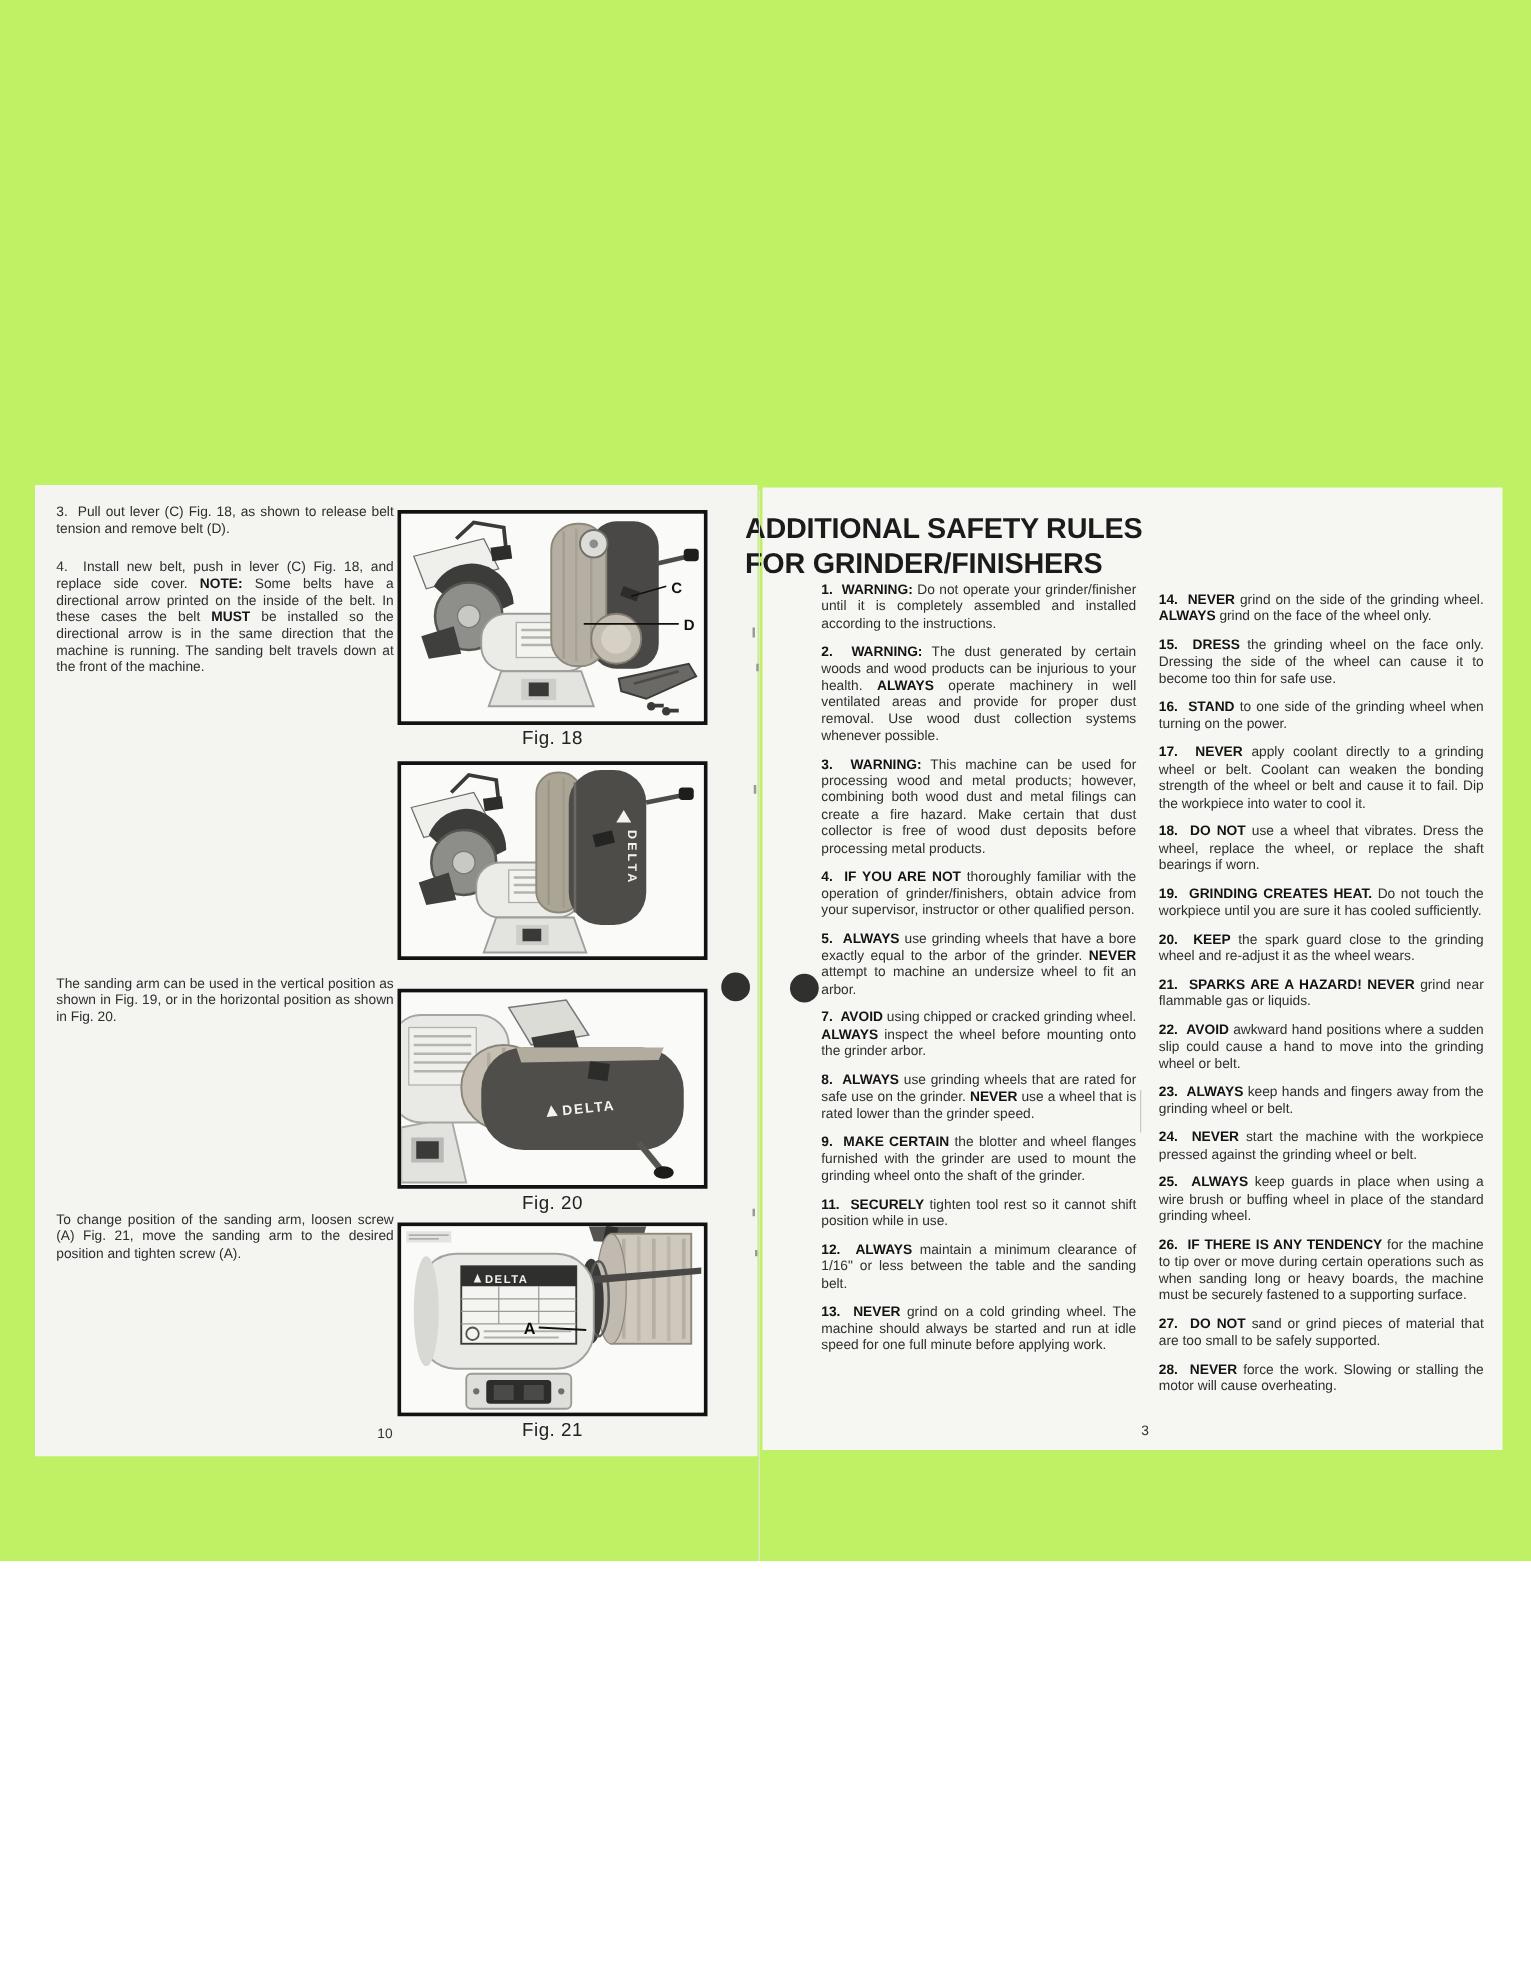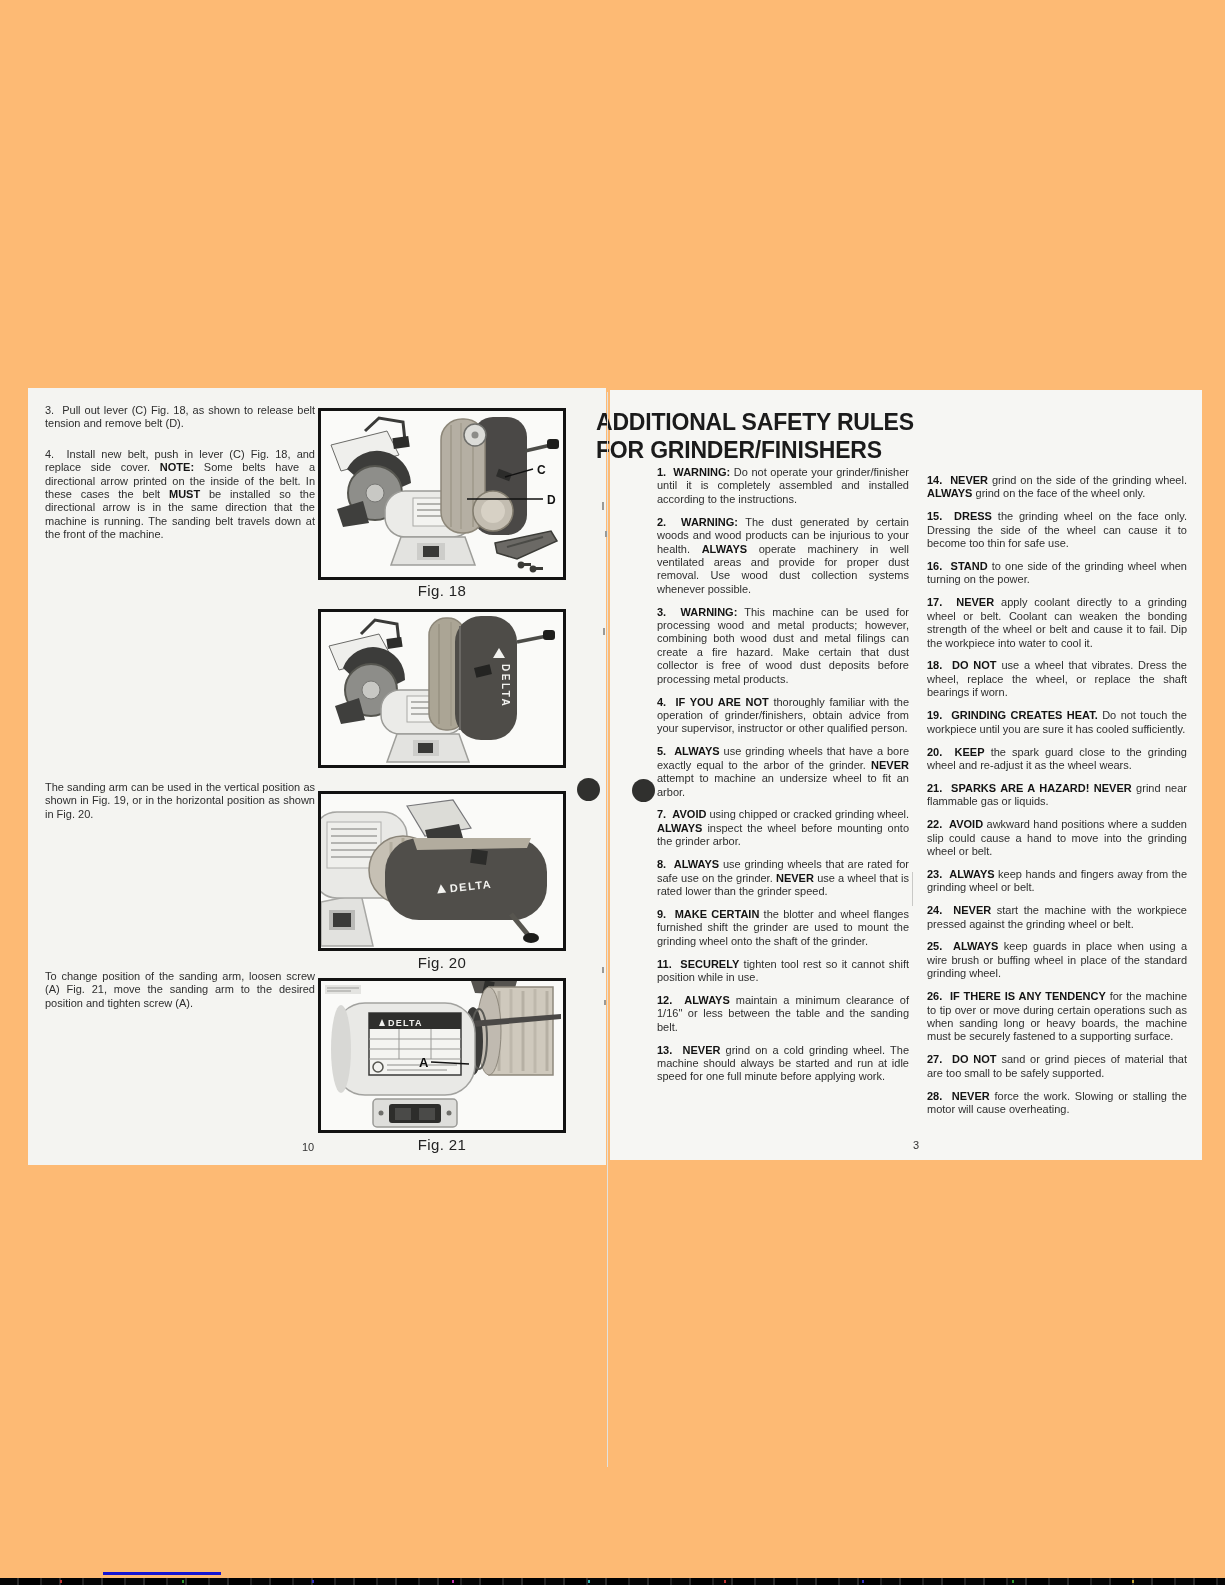--- a/index.html
+++ b/index.html
@@ -1,16 +1,16 @@
 <!DOCTYPE html>
 <html><head>
 <meta charset="utf-8">
 <style>
   html,body{margin:0;padding:0;background:#ffffff;}
-  #canvas{position:relative;width:1225px;height:1585px;background:#fdba74;overflow:hidden;
+  #canvas{position:relative;width:1225px;height:1249px;background:#bef264;overflow:hidden;
           font-family:"Liberation Sans","DejaVu Sans",sans-serif;color:#2b2b2b;}
   .pagebg{position:absolute;}
   .textcol{position:absolute;}
   .para{font-size:11px;line-height:13.4px;text-align:justify;margin:0 0 17px 0;color:#2e2e2e;}
   .para b{color:#151515;}
   .item{font-size:11px;line-height:13.4px;text-align:justify;margin:0 0 9.5px 0;color:#2e2e2e;}
   .item b{color:#131313;}
   .h1{font-weight:bold;font-size:23px;line-height:27px;letter-spacing:-0.3px;color:#1c1c1c;}
   .title{position:absolute;left:596px;top:408px;width:595px;
          font-weight:bold;font-size:23px;line-height:28px;color:#1b1b1b;letter-spacing:-0.2px;}
@@ -210,21 +210,21 @@
   </div>
 
   <div class="textcol" style="left:657px;top:466px;width:252px;">
       <p class="item"><b>1.&nbsp;&nbsp;WARNING:</b><span> Do not operate your grinder/finisher until it is completely assembled and installed according to the instructions.</span></p>
       <p class="item"><b>2.&nbsp;&nbsp;WARNING:</b><span> The dust generated by certain woods and wood products can be injurious to your health. </span><b>ALWAYS</b><span> operate machinery in well ventilated areas and provide for proper dust removal. Use wood dust collection systems whenever possible.</span></p>
       <p class="item"><b>3.&nbsp;&nbsp;WARNING:</b><span> This machine can be used for processing wood and metal products; however, combining both wood dust and metal filings can create a fire hazard. Make certain that dust collector is free of wood dust deposits before processing metal products.</span></p>
       <p class="item"><b>4.&nbsp;&nbsp;IF YOU ARE NOT</b><span> thoroughly familiar with the operation of grinder/finishers, obtain advice from your supervisor, instructor or other qualified person.</span></p>
       <p class="item"><b>5.&nbsp;&nbsp;ALWAYS</b><span> use grinding wheels that have a bore exactly equal to the arbor of the grinder. </span><b>NEVER</b><span> attempt to machine an undersize wheel to fit an arbor.</span></p>
       <p class="item"><b>7.&nbsp;&nbsp;AVOID</b><span> using chipped or cracked grinding wheel. </span><b>ALWAYS</b><span> inspect the wheel before mounting onto the grinder arbor.</span></p>
       <p class="item"><b>8.&nbsp;&nbsp;ALWAYS</b><span> use grinding wheels that are rated for safe use on the grinder. </span><b>NEVER</b><span> use a wheel that is rated lower than the grinder speed.</span></p>
-      <p class="item"><b>9.&nbsp;&nbsp;MAKE CERTAIN</b><span> the blotter and wheel flanges furnished shift the grinder are used to mount the grinding wheel onto the shaft of the grinder.</span></p>
+      <p class="item"><b>9.&nbsp;&nbsp;MAKE CERTAIN</b><span> the blotter and wheel flanges furnished with the grinder are used to mount the grinding wheel onto the shaft of the grinder.</span></p>
       <p class="item"><b>11.&nbsp;&nbsp;SECURELY</b><span> tighten tool rest so it cannot shift position while in use.</span></p>
       <p class="item"><b>12.&nbsp;&nbsp;ALWAYS</b><span> maintain a minimum clearance of 1/16" or less between the table and the sanding belt.</span></p>
       <p class="item"><b>13.&nbsp;&nbsp;NEVER</b><span> grind on a cold grinding wheel. The machine should always be started and run at idle speed for one full minute before applying work.</span></p>
     </div>
 
   <div class="textcol" style="left:927px;top:474px;width:260px;">
       <p class="item"><b>14.&nbsp;&nbsp;NEVER</b><span> grind on the side of the grinding wheel. </span><b>ALWAYS</b><span> grind on the face of the wheel only.</span></p>
       <p class="item"><b>15.&nbsp;&nbsp;DRESS</b><span> the grinding wheel on the face only. Dressing the side of the wheel can cause it to become too thin for safe use.</span></p>
       <p class="item"><b>16.&nbsp;&nbsp;STAND</b><span> to one side of the grinding wheel when turning on the power.</span></p>
       <p class="item"><b>17.&nbsp;&nbsp;NEVER</b><span> apply coolant directly to a grinding wheel or belt. Coolant can weaken the bonding strength of the wheel or belt and cause it to fail. Dip the workpiece into water to cool it.</span></p>

